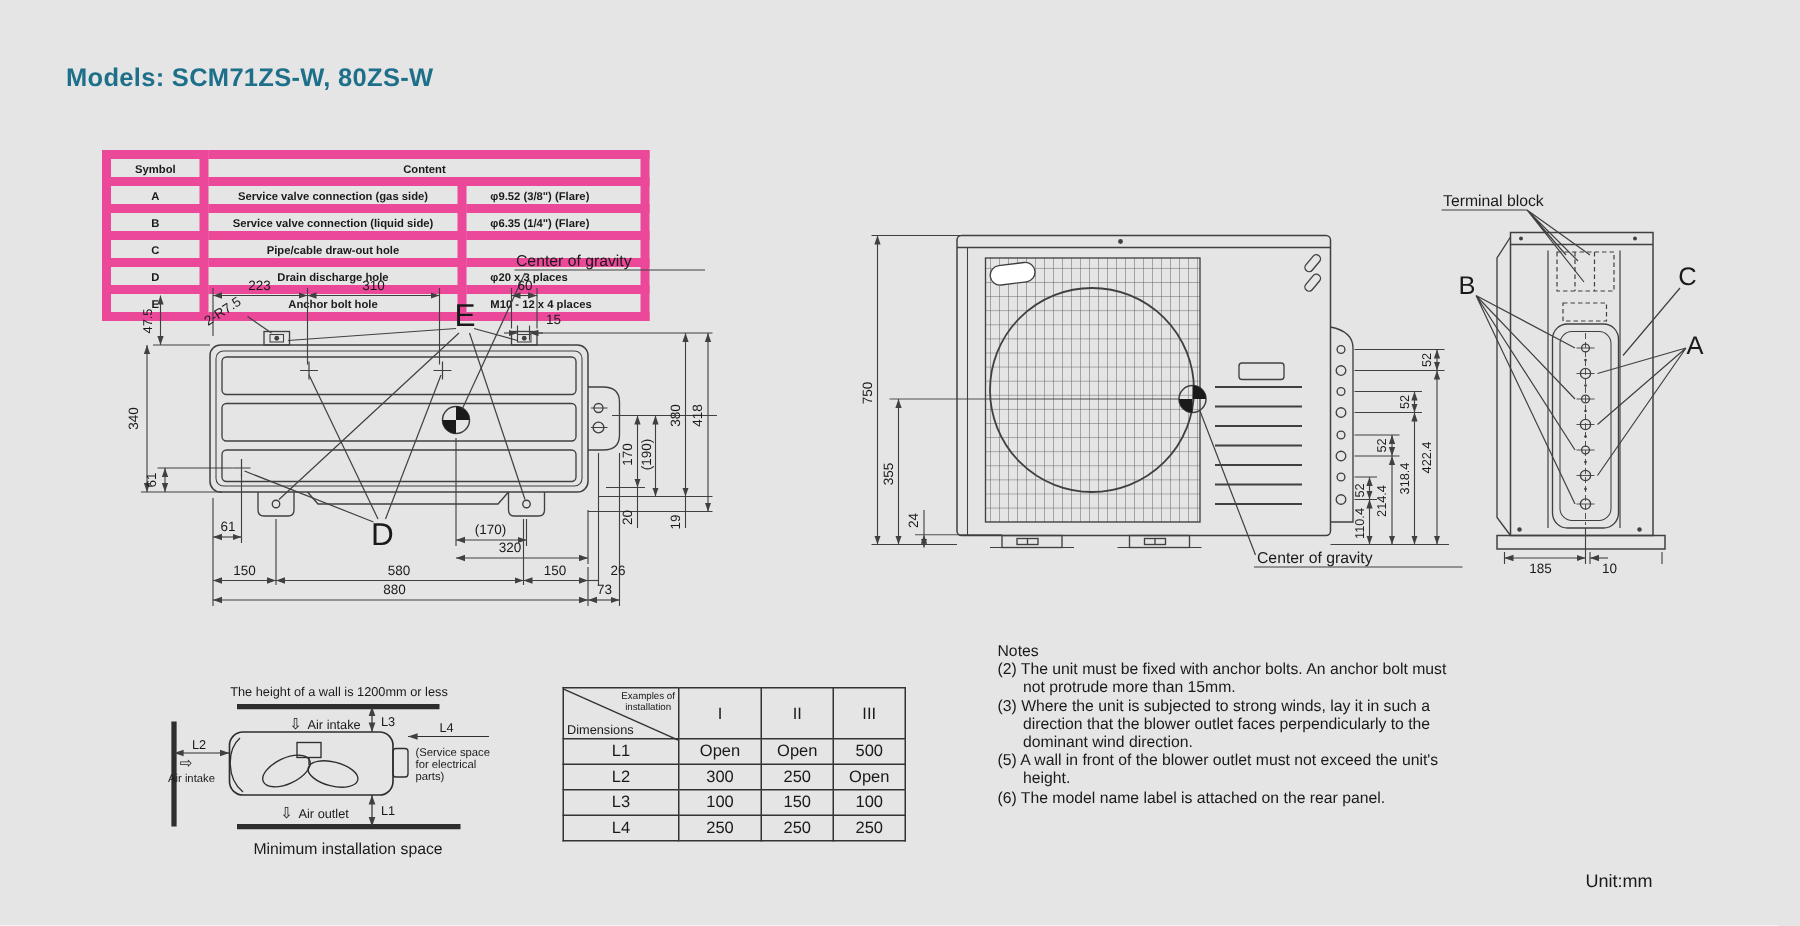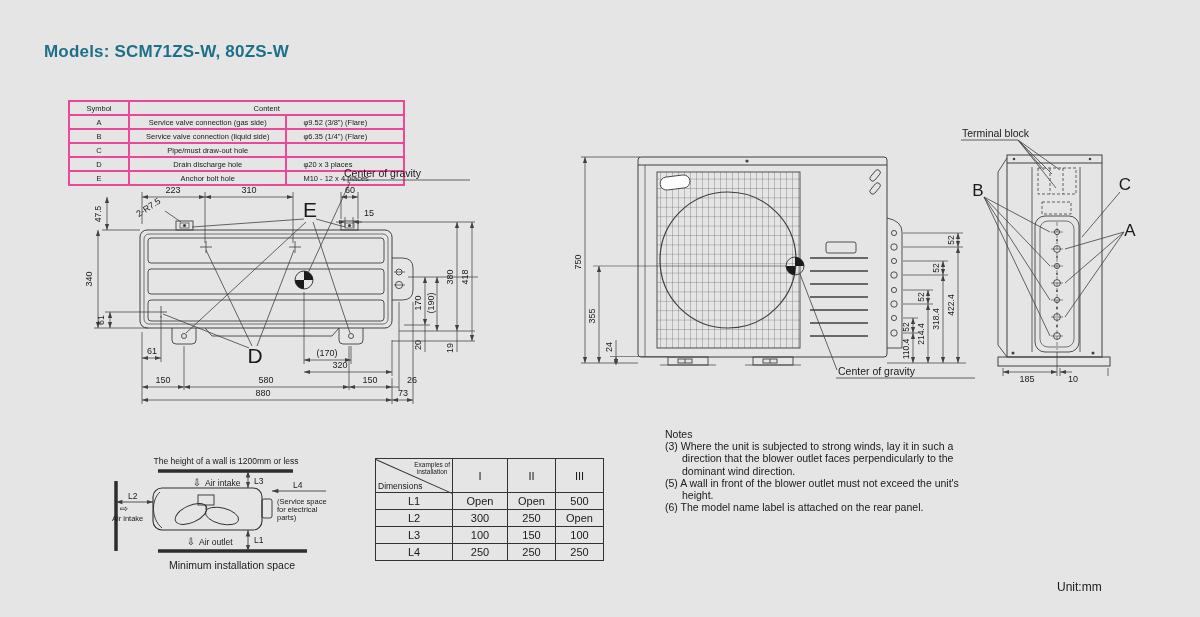--- a/index.html
+++ b/index.html
@@ -4,21 +4,21 @@
 <style>
   html,body{margin:0;padding:0;background:#fff;}
   .canvas{position:relative;width:1200px;height:617px;background:#e5e5e5;overflow:hidden;
           font-family:"Liberation Sans",sans-serif;color:#1a1a1a;}
   .abs{position:absolute;}
   .title{left:44px;top:42px;font-size:17px;font-weight:bold;letter-spacing:.2px;}
   svg text{font-family:"Liberation Sans",sans-serif;fill:#1a1a1a;}
 
   
   .symtab{left:68px;top:100px;border-collapse:collapse;table-layout:fixed;}
-  .symtab td,.symtab th{border:2px solid #ec4899;font-size:7.5px;font-weight:normal;
+  .symtab td,.symtab th{border:6px solid #ec4899;font-size:7.5px;font-weight:bold;
       padding:0 16px;height:12px;line-height:11px;white-space:nowrap;overflow:hidden;}
   .symtab .c-sym{width:26px;text-align:center;}
   .symtab .c-desc{width:120px;text-align:center;}
   .symtab .c-val{width:84px;text-align:left;}
   .symtab th{text-align:center;}
 
   
   .instab{left:375px;top:458px;border-collapse:collapse;table-layout:fixed;}
   .instab td{border:1px solid #333;text-align:center;font-size:11px;height:16px;padding:0;}
   .instab .hrow td{height:33px;}
@@ -55,21 +55,21 @@
       <td class="c-desc">Service valve connection (gas side)</td>
       <td class="c-val">φ9.52 (3/8") (Flare)</td>
     </tr>
     <tr>
       <td class="c-sym">B</td>
       <td class="c-desc">Service valve connection (liquid side)</td>
       <td class="c-val">φ6.35 (1/4") (Flare)</td>
     </tr>
     <tr>
       <td class="c-sym">C</td>
-      <td class="c-desc">Pipe/must draw-out hole</td>
+      <td class="c-desc">Pipe/cable draw-out hole</td>
       <td class="c-val"></td>
     </tr>
     <tr>
       <td class="c-sym">D</td>
       <td class="c-desc">Drain discharge hole</td>
       <td class="c-val">φ20 x 3 places</td>
     </tr>
     <tr>
       <td class="c-sym">E</td>
       <td class="c-desc">Anchor bolt hole</td>
@@ -436,20 +436,21 @@
       <td class="c0">L4</td>
       <td class="c1">250</td>
       <td class="c2">250</td>
       <td class="c3">250</td>
     </tr>
   </tbody>
     </table>
 
   <div class="abs notes">
     <div>Notes</div>
+    <div class="note">(2) The unit must be fixed with anchor bolts. An anchor bolt must not protrude more than 15mm.</div>
     <div class="note">(3) Where the unit is subjected to strong winds, lay it in such a direction that the blower outlet faces perpendicularly to the dominant wind direction.</div>
     <div class="note">(5) A wall in front of the blower outlet must not exceed the unit's height.</div>
     <div class="note">(6) The model name label is attached on the rear panel.</div>
   </div>
 
   <div class="abs unitmm">Unit:mm</div>
 
 </div>
 
 </body></html>

